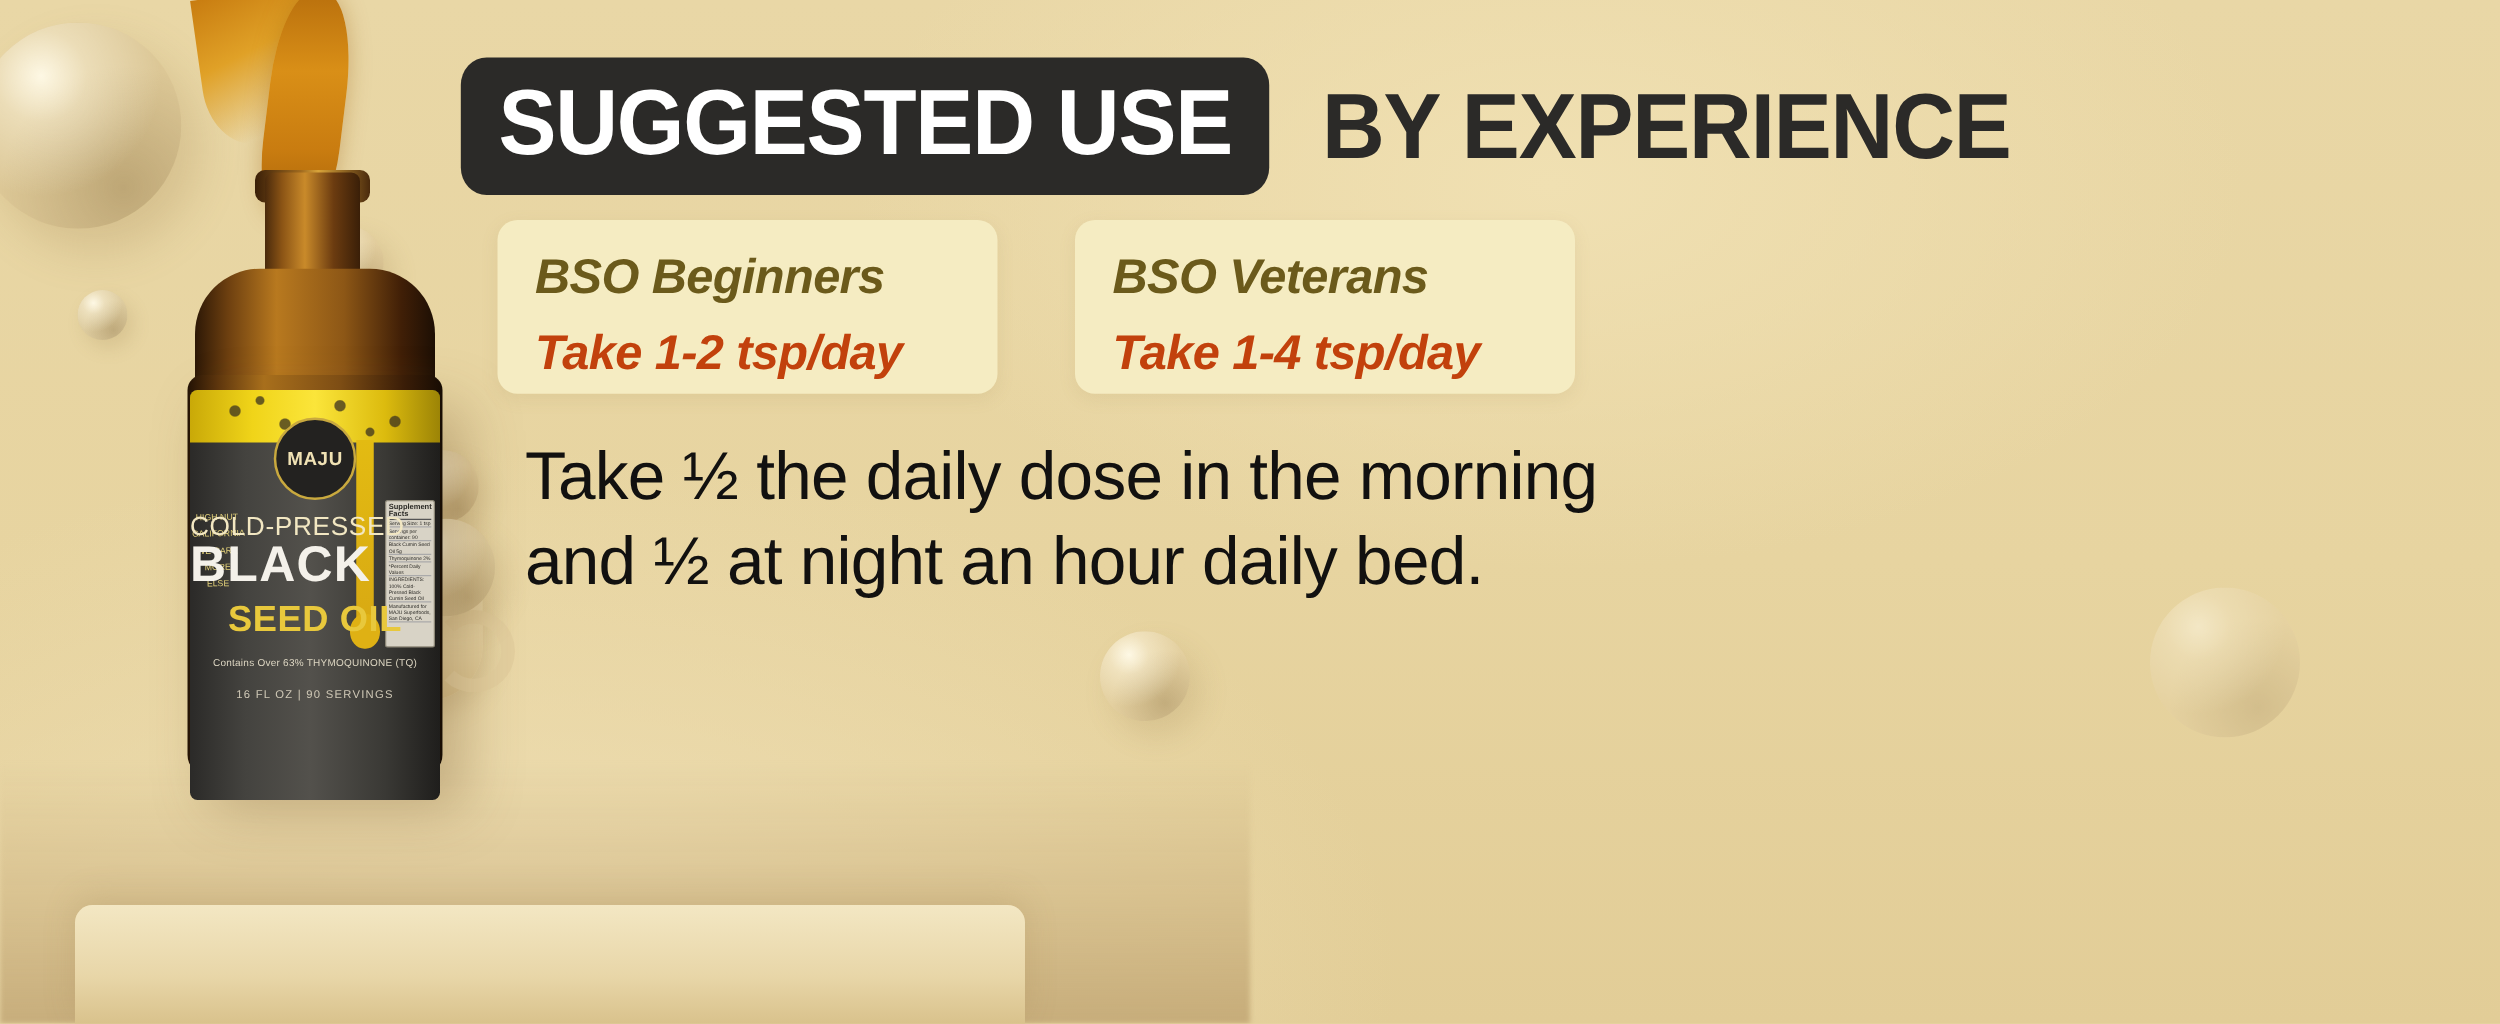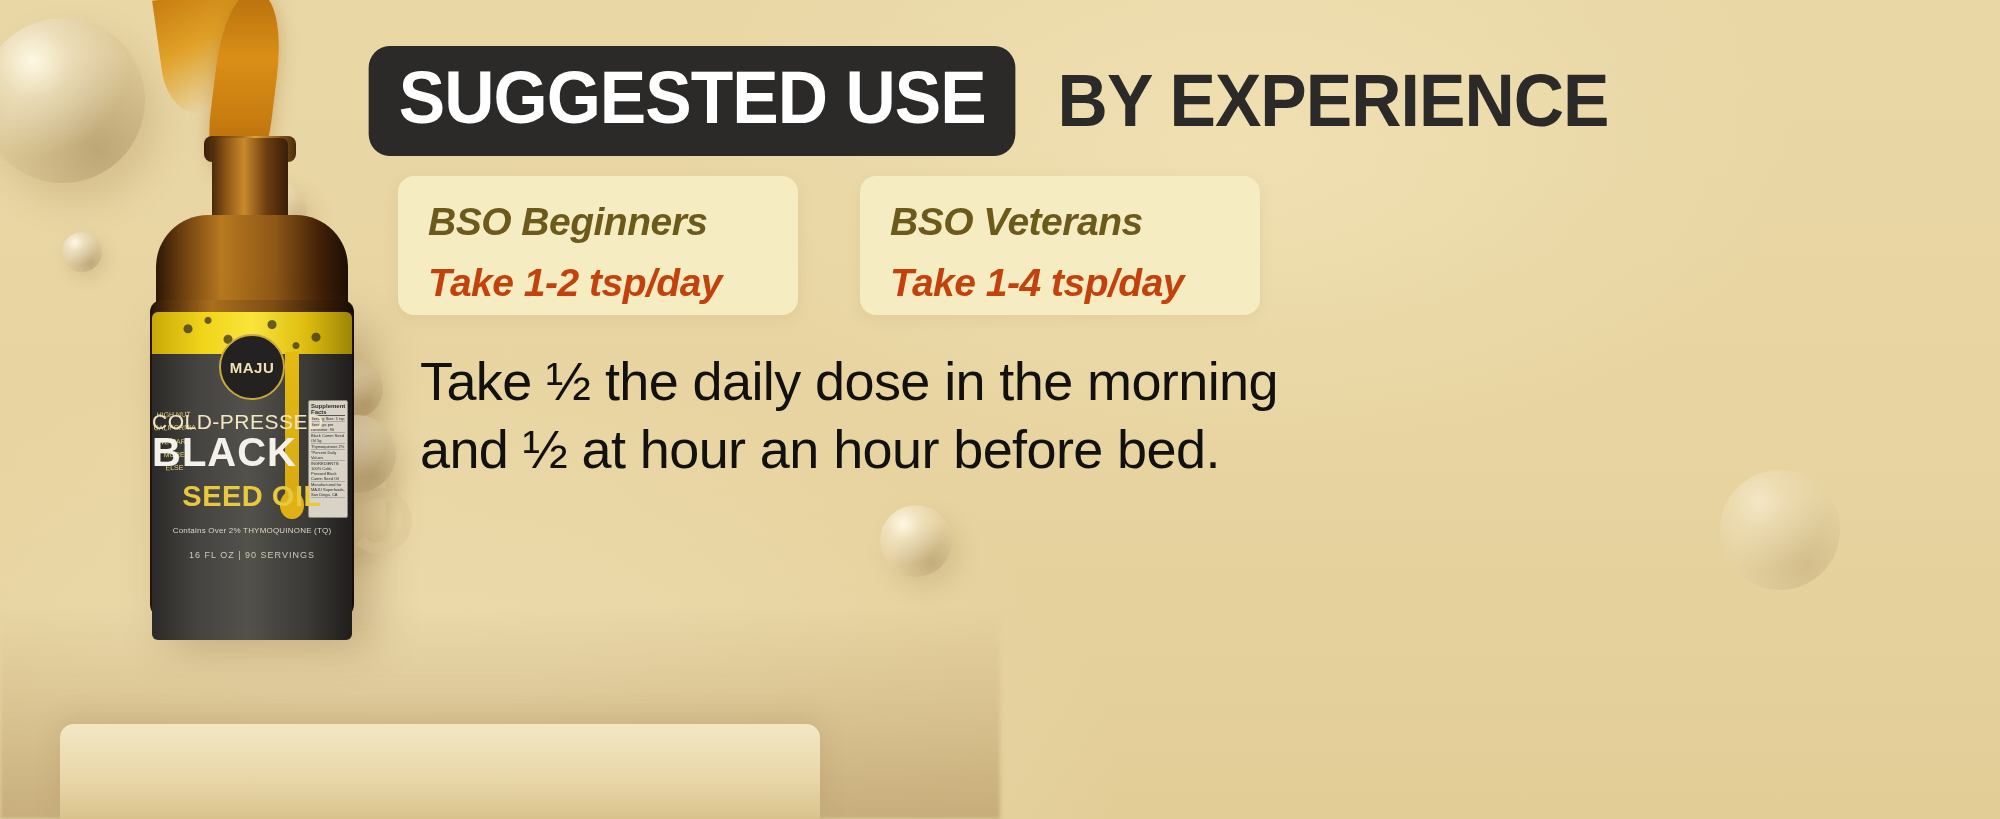--- a/index.html
+++ b/index.html
@@ -250,21 +250,21 @@
         <i>Servings per container: 90</i>
         <i>Black Cumin Seed Oil 5g</i>
         <i>Thymoquinone 2%</i>
         <i>*Percent Daily Values</i>
         <i>INGREDIENTS: 100% Cold-Pressed Black Cumin Seed Oil</i>
         <i>Manufactured for MAJU Superfoods, San Diego, CA</i>
       </div>
       <div class="label-line1">COLD-PRESSED</div>
       <div class="label-line2">BLACK</div>
       <div class="label-line3">SEED OIL</div>
-      <div class="label-foot1">Contains Over 2% THYMOQUINONE (TQ)</div>
+      <div class="label-foot1">Contains Over 63% THYMOQUINONE (TQ)</div>
       <div class="label-foot2">16 FL OZ   |   90 SERVINGS</div>
     </div>
   </div>
 
   <div id="content">
 
     <div class="headline">
       <span class="badge">SUGGESTED USE</span>
       <span class="headline-rest">BY EXPERIENCE</span>
     </div>
@@ -275,17 +275,17 @@
         <div class="card-dose">Take 1-2 tsp/day</div>
       </div>
       <div class="card">
         <div class="card-title">BSO Veterans</div>
         <div class="card-dose">Take 1-4 tsp/day</div>
       </div>
     </div>
 
     <div class="para">
       <div>Take ½ the daily dose in the morning</div>
-      <div>and ½ at hour an hour before bed.</div>
+      <div>and ½ at night an hour daily bed.</div>
     </div>
 
   </div>
 </div>
 
 </body></html>

